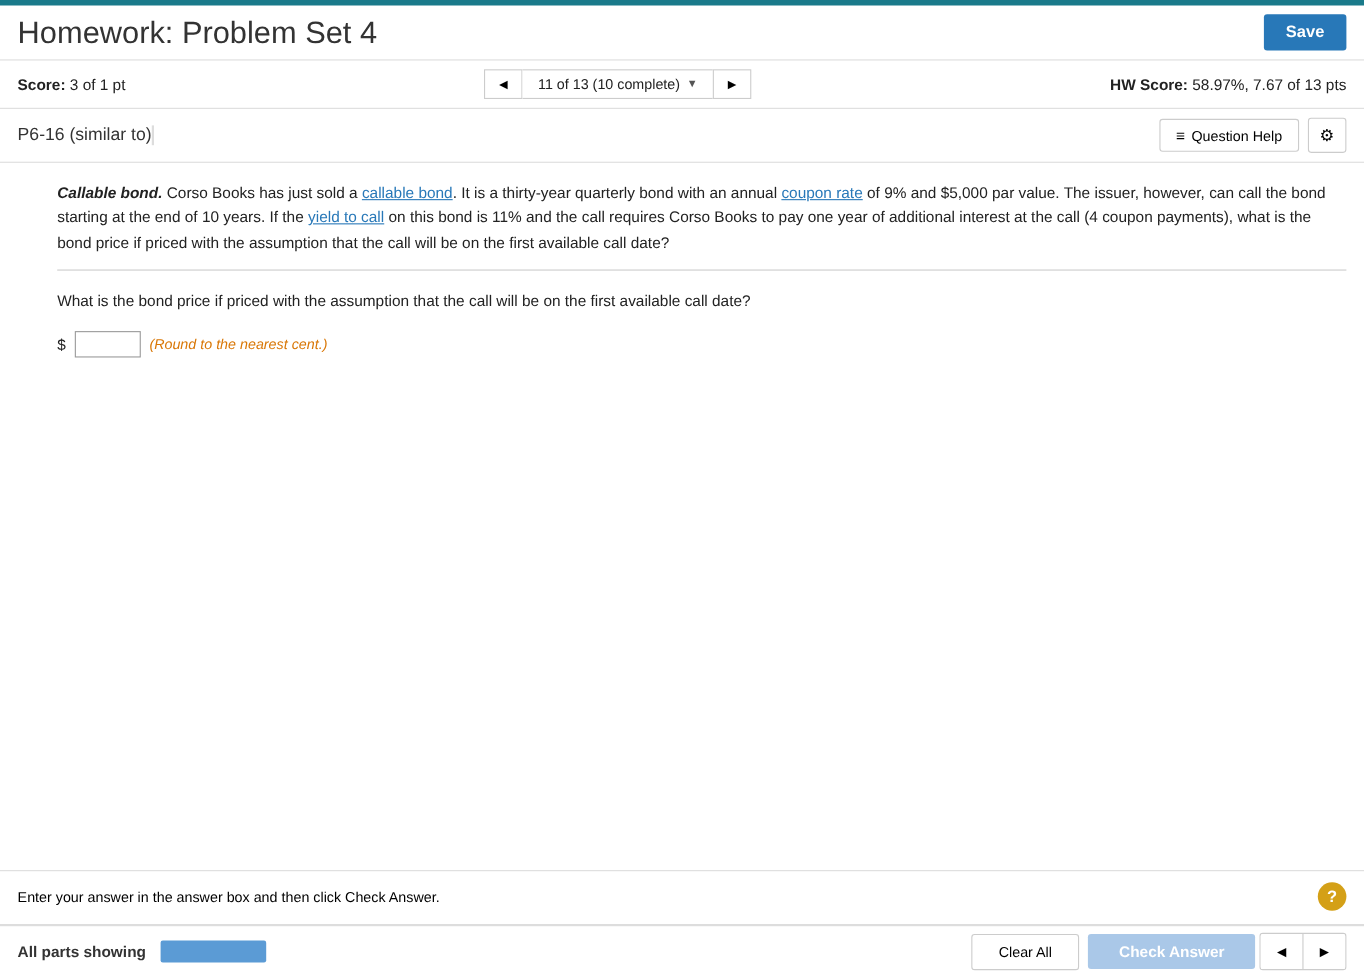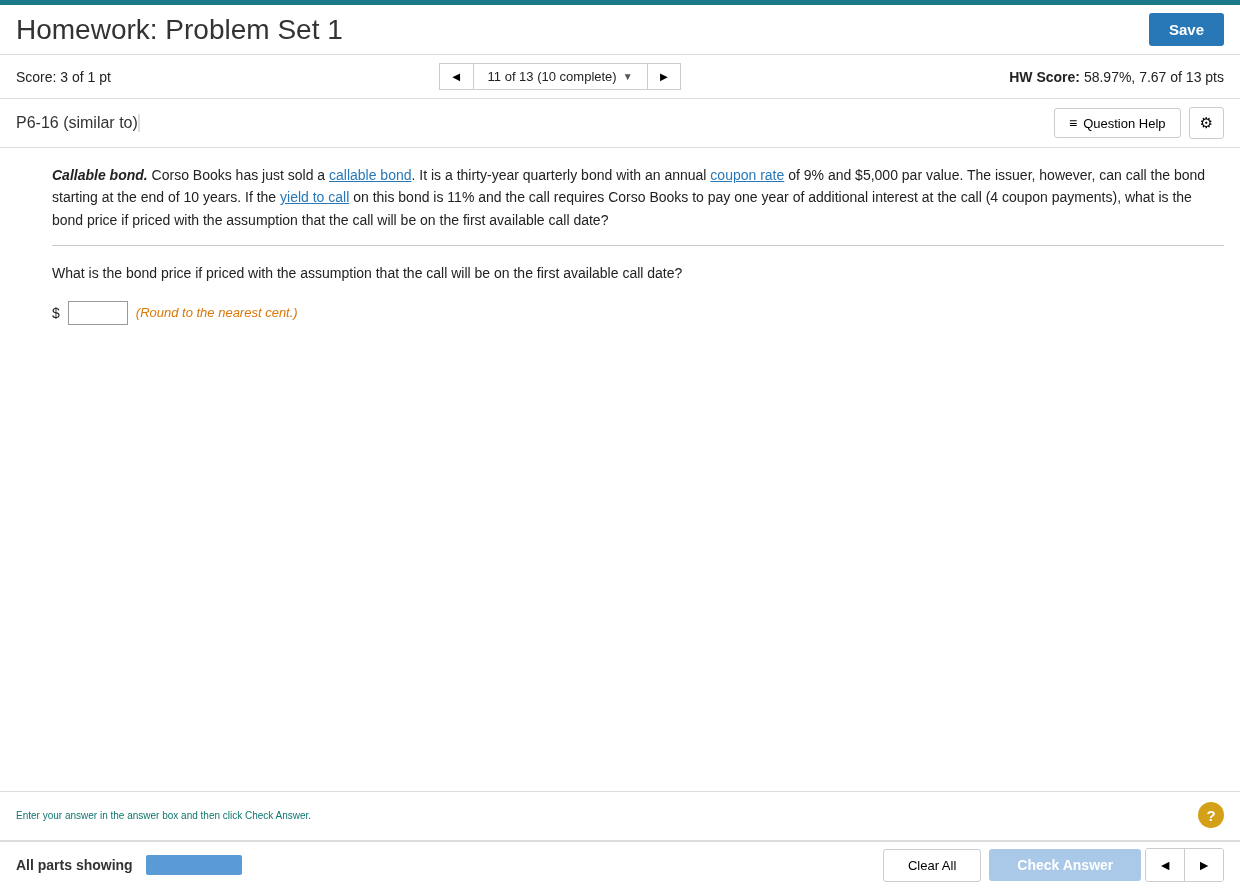--- a/index.html
+++ b/index.html
@@ -47,21 +47,21 @@
     .score-bar {
       display: flex;
       align-items: center;
       justify-content: space-between;
       padding: 8px 16px;
       border-bottom: 1px solid #ddd;
     }
     .score-left {
       font-size: 14px;
     }
-    .score-left strong { font-weight: normal; margin-top: 16px; }
+    .score-left strong { font-weight: bold; margin-top: 16px; }
     .score-nav {
       display: flex;
       align-items: center;
       gap: 0;
     }
     .nav-btn {
       background: #fff;
       border: 1px solid #ccc;
       padding: 5px 10px;
       cursor: pointer;
@@ -175,22 +175,22 @@
       bottom: 50px;
       left: 0;
       right: 0;
       padding: 10px 16px;
       border-top: 1px solid #ddd;
       display: flex;
       align-items: center;
       justify-content: space-between;
     }
     .bottom-instruction {
-      font-size: 10px;
-      color: #0f766e;
+      font-size: 13px;
+      color: #000000;
     }
     .help-circle {
       width: 26px;
       height: 26px;
       border-radius: 50%;
       background: #d4a017;
       color: #fff;
       font-weight: bold;
       font-size: 15px;
       display: flex;
@@ -265,21 +265,21 @@
       font-size: 14px;
     }
     .footer-nav-btn:first-child { border-left: none; }
   </style>
 </head>
 <body>
 
 <div class="top-bar"></div>
 
 <div class="header">
-  <h1 class="header-title">Homework: Problem Set 1</h1>
+  <h1 class="header-title">Homework: Problem Set 4</h1>
   <button class="save-btn">Save</button>
 </div>
 
 <div class="score-bar">
   <div class="score-left">
     <strong>Score:</strong>
     <span>3 of 1 pt</span>
   </div>
   <div class="score-nav">
     <button class="nav-btn">◄</button>

